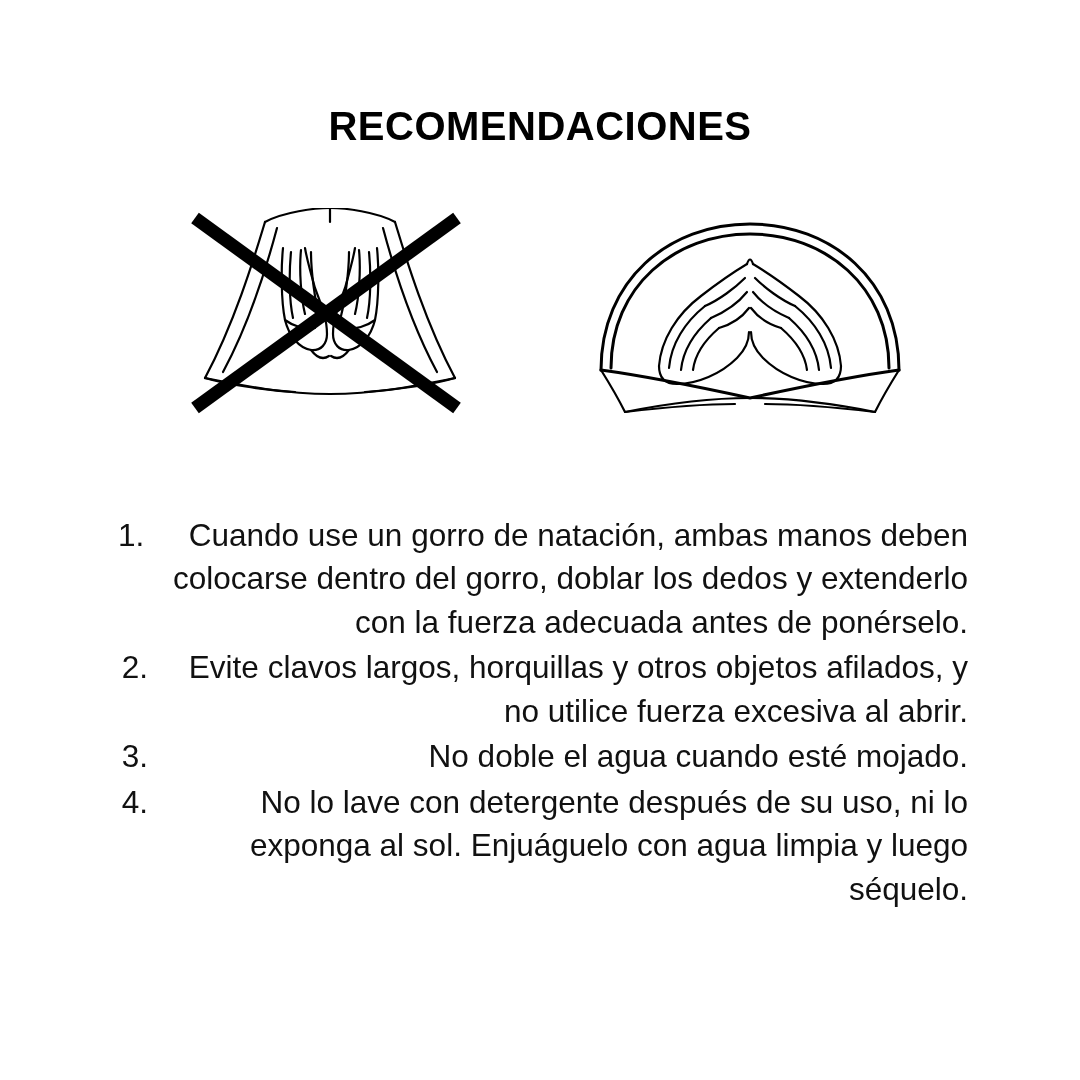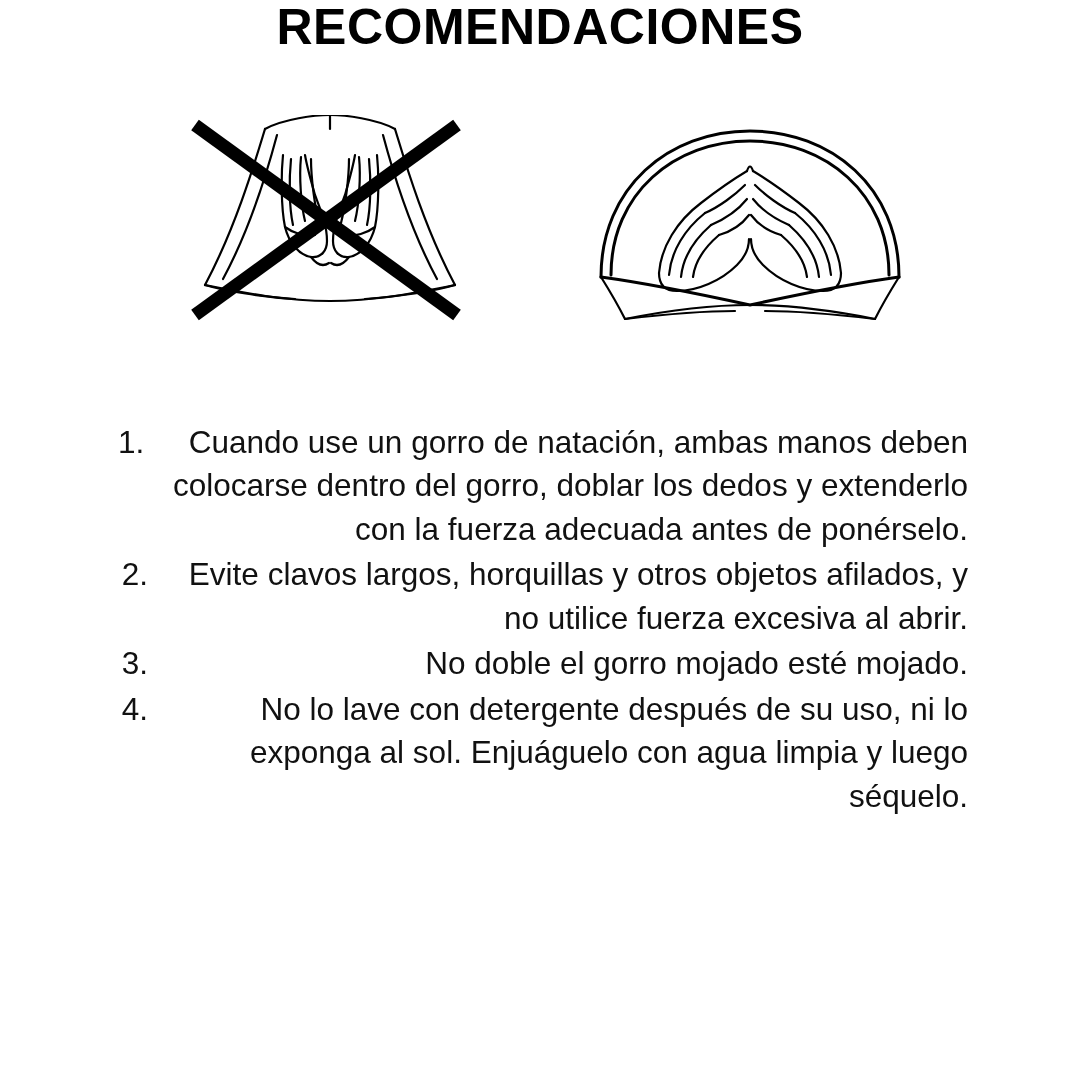--- a/index.html
+++ b/index.html
@@ -17,21 +17,22 @@
   }
   .page {
     width: 1080px;
     height: 1080px;
     box-sizing: border-box;
     display: flex;
     flex-direction: column;
     align-items: center;
   }
   .title {
-    font-size: 50px;
+    margin-top: 104px;
+    font-size: 40px;
     font-weight: bold;
     letter-spacing: 0.5px;
     color: #000000;
     text-align: right;
     line-height: 1.1;
   }
   .figures {
     margin-top: 60px;
     width: 1080px;
     height: 230px;
@@ -178,21 +179,21 @@
       <li class="first">
         <span class="num">1.</span>
         <span class="txt">Cuando use un gorro de natación, ambas manos deben colocarse dentro del gorro, doblar los dedos y extenderlo con la fuerza adecuada antes de ponérselo.</span>
       </li>
       <li>
         <span class="num">2.</span>
         <span class="txt">Evite clavos largos, horquillas y otros objetos afilados, y no utilice fuerza excesiva al abrir.</span>
       </li>
       <li>
         <span class="num">3.</span>
-        <span class="txt">No doble el gorro mojado esté mojado.</span>
+        <span class="txt">No doble el agua cuando esté mojado.</span>
       </li>
       <li>
         <span class="num">4.</span>
         <span class="txt">No lo lave con detergente después de su uso, ni lo exponga al sol. Enjuáguelo con agua limpia y luego séquelo.</span>
       </li>
     </ol>
   </div>
 
 </div>
 

